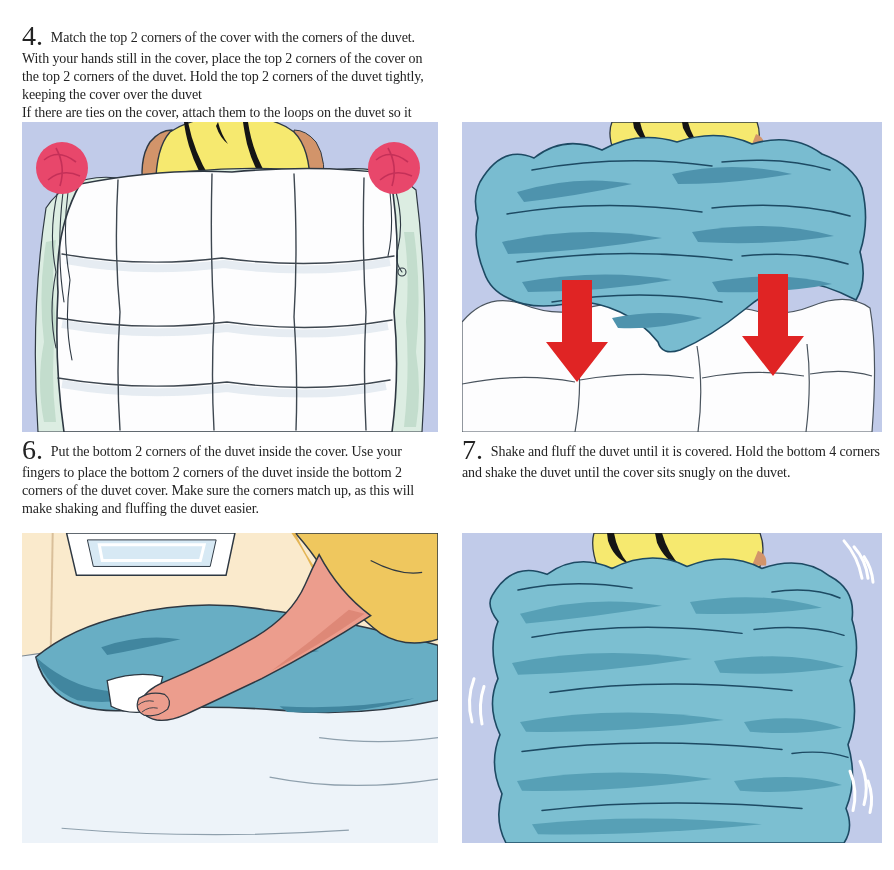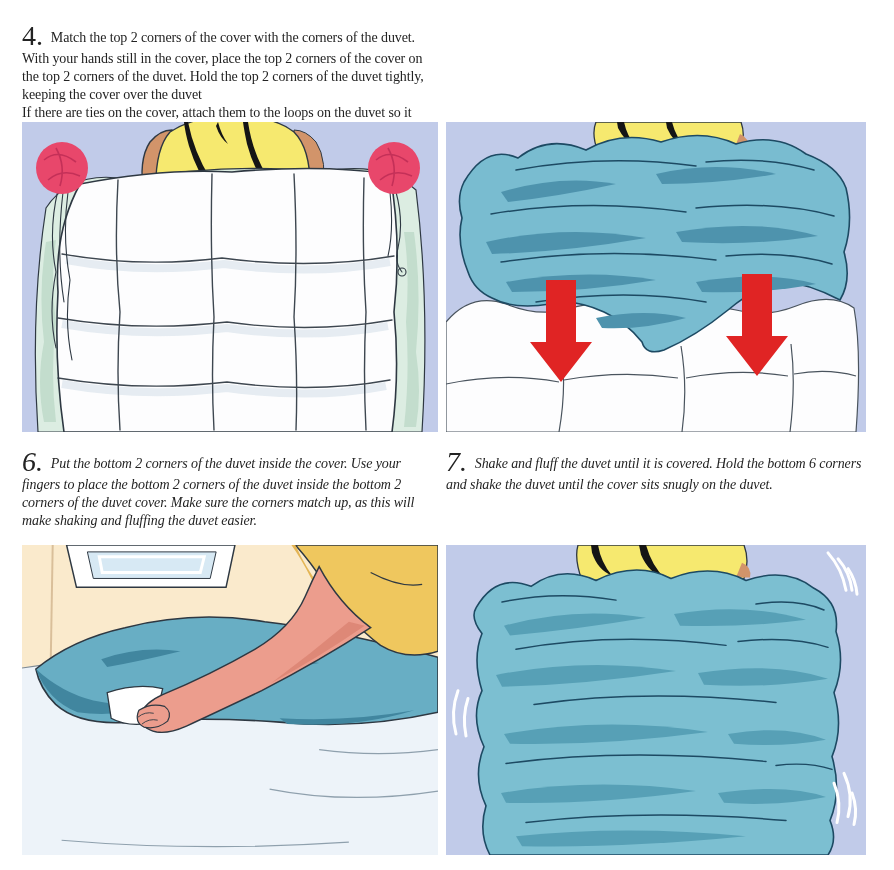--- a/index.html
+++ b/index.html
@@ -3,23 +3,23 @@
 <meta charset="utf-8">
 <style>
   :root{
     --text:#232323;
   }
   html,body{margin:0;padding:0;background:#ffffff;}
   body{width:894px;height:870px;overflow:hidden;
        font-family:"Liberation Serif",serif;color:var(--text);}
   .page{width:894px;height:870px;box-sizing:border-box;
         padding:22px 14px 0 22px;}
-  .grid{display:grid;grid-template-columns:416px 420px;column-gap:8px;}
+  .grid{display:grid;grid-template-columns:416px 420px;column-gap:24px;}
   .cell{display:flex;flex-direction:column;}
-  .row2{margin-top:16px;font-style:italic;}
+  .row2{margin-top:4px;}
   .step-text{height:100px;overflow:hidden;font-size:14px;line-height:18px;
              letter-spacing:-0.1px;}
   .row2 .step-text{height:97px;}
   .step-text p{margin:0;}
   .num{font-size:28px;line-height:1;vertical-align:-3px;margin-right:8px;}
   .illus{width:100%;height:310px;}
   .illus svg{display:block;width:100%;height:100%;}
   .outline{stroke:var(--outline);stroke-width:1.4;fill:none;
            stroke-linecap:round;}
   .thin{stroke-width:1.1;}
@@ -187,21 +187,21 @@
           <g>
             <path d="M118,168 Q130,160 144,164 Q152,170 147,179 Q136,188 123,185 Q113,180 118,168 Z" style="fill:var(--salmon);stroke:var(--outline);stroke-width:1.2"></path>
             <path d="M121,182 Q128,176 137,178 M117,175 Q124,169 133,171" style="stroke:var(--outline);stroke-width:.9;fill:none"></path>
           </g>
         </svg>
       </div>
     </section>
 
     <section class="cell row2">
       <div class="step-text">
-        <p><span class="num">7.</span><span>Shake and fluff the duvet until it is covered. Hold the bottom 6 corners and shake the duvet until the cover sits snugly on the duvet.</span></p>
+        <p><span class="num">7.</span><span>Shake and fluff the duvet until it is covered. Hold the bottom 4 corners and shake the duvet until the cover sits snugly on the duvet.</span></p>
       </div>
       <div class="illus">
         <svg viewBox="0 0 420 315" preserveAspectRatio="none">
           <rect x="0" y="0" width="420" height="315" style="fill:var(--periwinkle)"></rect>
 
           <g>
             <path d="M132,0 L298,0 Q304,16 298,34 L136,36 Q128,14 132,0 Z" style="fill:var(--yellow);stroke:var(--outline);stroke-width:1.3"></path>
             <path d="M296,18 Q306,22 304,33 L290,33 Z" style="fill:var(--skin)"></path>
             <path d="M152,0 Q155,18 166,31 Q152,26 146,8 L145,0 Z" style="fill:var(--hair)"></path>
             <path d="M200,0 Q206,22 220,35 Q203,29 195,10 L193,0 Z" style="fill:var(--hair)"></path>

